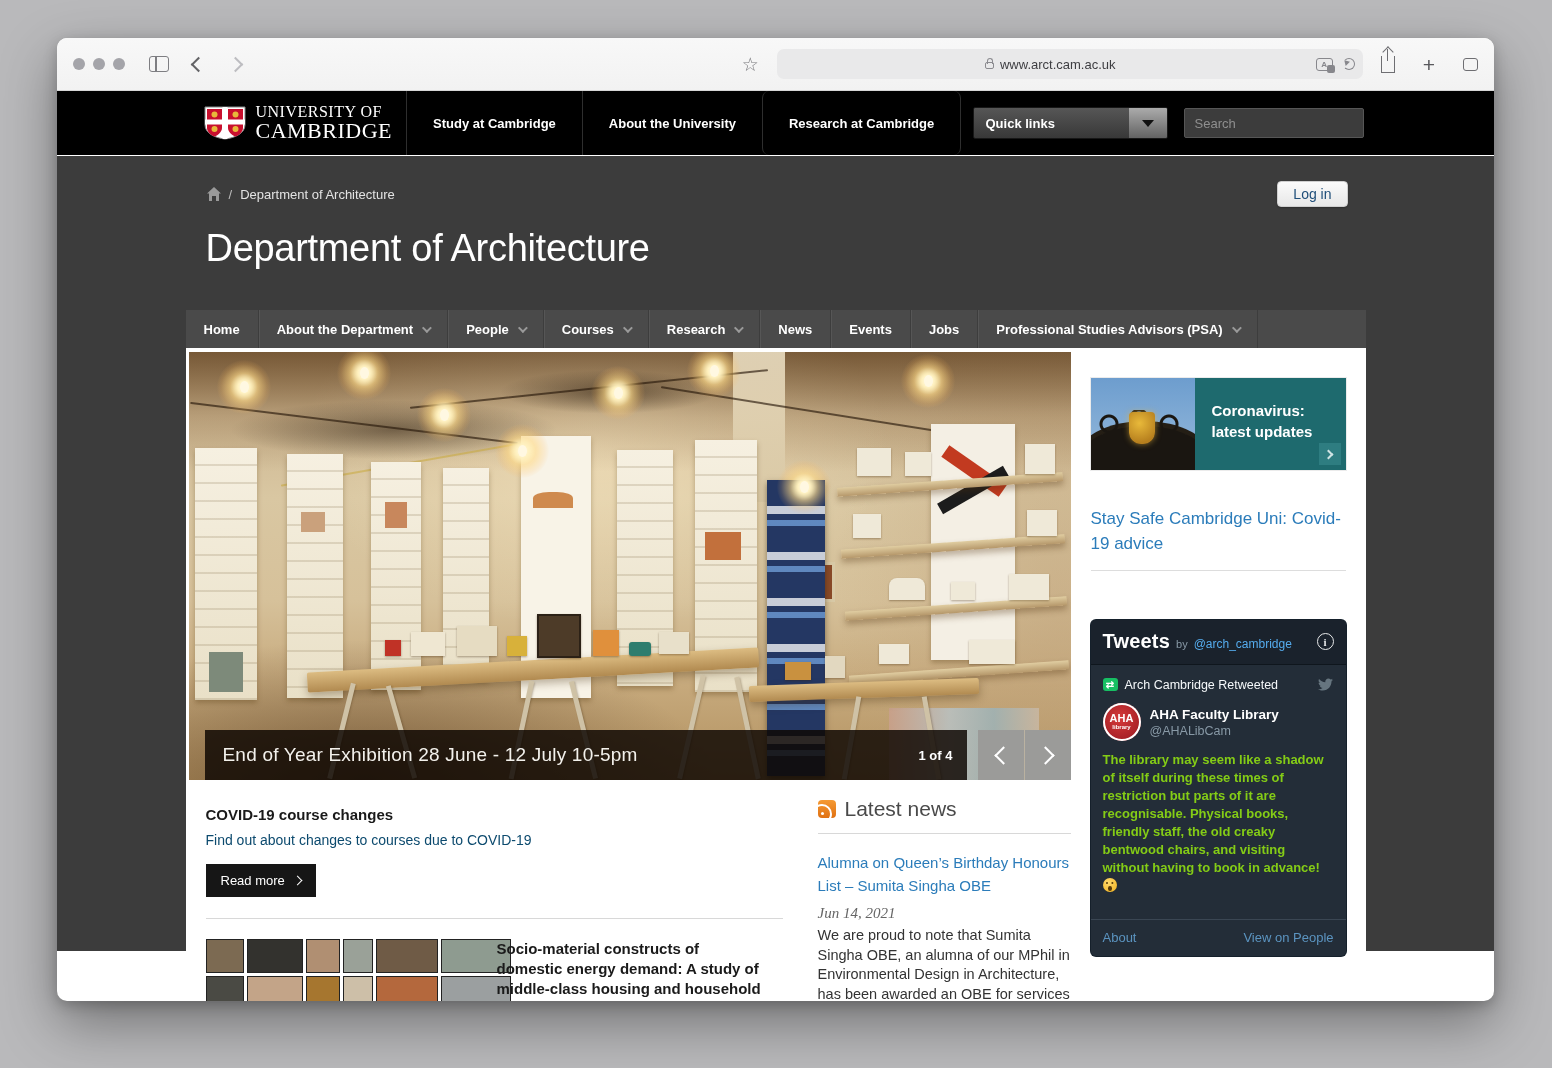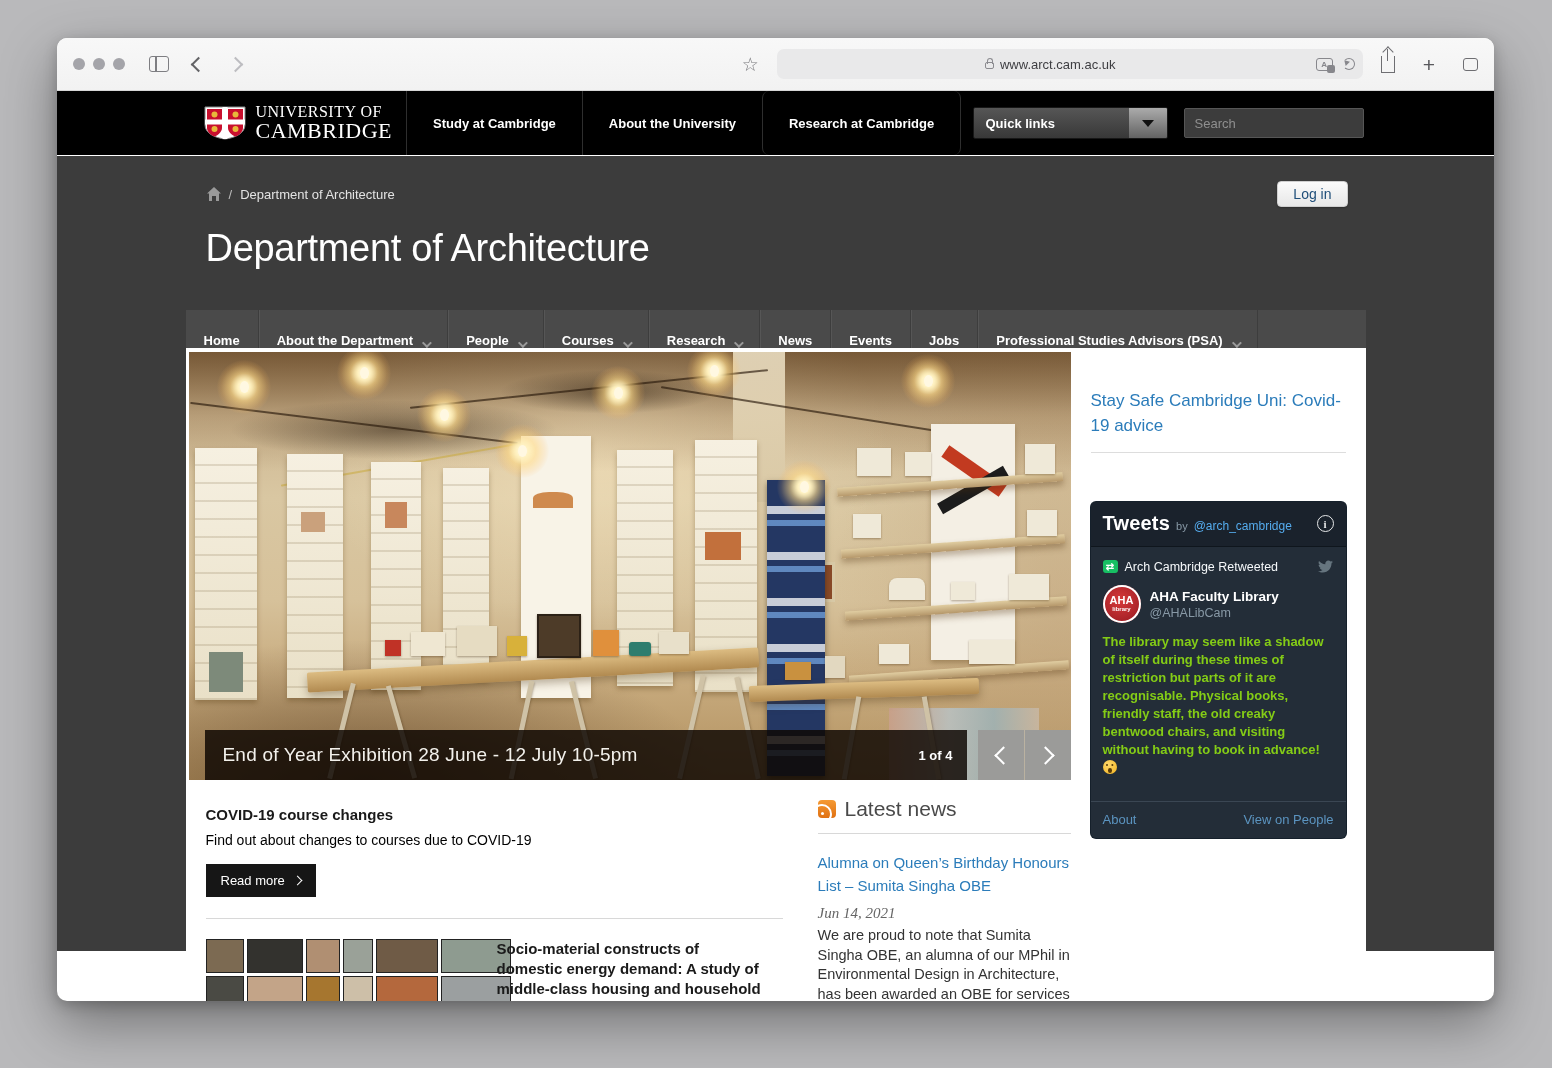--- a/index.html
+++ b/index.html
@@ -65,21 +65,21 @@
   .crumb-row { display:flex; align-items:center; margin-top:24px; height:30px; padding:0 18px 0 20px; }
   .home-ic { width:16px; height:16px; fill:#9a9a9a; margin-right:7px; }
   .crumb-sep { color:#bdbdbd; font-size:13px; margin-right:8px; }
   .crumb-cur { color:#e3e3e3; font-size:13px; }
   .login-btn { margin-left:auto; background:linear-gradient(180deg,#fbfbfb,#e7e7e7); border:1px solid #cfcfcf; border-radius:4px; color:#1f4e79; font-size:14px; padding:4px 15px; cursor:pointer; box-shadow:0 1px 2px rgba(0,0,0,.25); font-family:"Liberation Sans",sans-serif; }
 
   .page-title { color:#fff; font-size:38px; font-weight:300; letter-spacing:-.3px; margin:16px 0 0 20px; line-height:46px; }
 
   
   .site-nav { display:flex; margin-top:39px; height:38px; background:#4a4a4a; }
-  .site-nav .item { display:flex; align-items:flex-end; gap:9px; padding:0 18px; color:#fff; font-size:13px; font-weight:600; text-decoration:none; border-right:1px solid #3d3d3d; box-shadow:inset 1px 0 0 #565656; white-space:nowrap; }
+  .site-nav .item { display:flex; align-items:center; gap:9px; padding:0 18px; color:#fff; font-size:13px; font-weight:600; text-decoration:none; border-right:1px solid #3d3d3d; box-shadow:inset 1px 0 0 #565656; white-space:nowrap; }
   .site-nav .item:first-child { box-shadow:none; }
   .chev { width:7px; height:7px; border-right:2px solid #9a9a9a; border-bottom:2px solid #9a9a9a; transform:rotate(45deg) translateY(-2px); }
 
   
   .main { background:#fff; padding:4px 0 0 3px; display:flex; align-items:flex-start; }
   .left-col { width:882px; }
   .sidebar { width:255px; margin-left:20px; }
 
   
   .carousel { position:relative; width:882px; height:428px; overflow:hidden; background:#cdb globalThis; }
@@ -119,21 +119,21 @@
   .car-btn.next { right:0; }
   .car-chev { width:13px; height:13px; border-left:2px solid #fff; border-bottom:2px solid #fff; transform:rotate(45deg); margin-left:5px; }
   .car-btn.next .car-chev { transform:rotate(-135deg); margin-left:-5px; }
 
   
   .below { display:flex; padding-left:17px; }
   .article-col { width:577px; }
   .news-col { width:253px; margin-left:35px; }
 
   .promo-h { margin-top:26px; font-size:15px; font-weight:bold; color:#1a1a1a; }
-  .promo-b { margin-top:9px; font-size:14px; color:#000000; }
+  .promo-b { margin-top:9px; font-size:14px; color:#0c4a6e; }
   .readmore { margin-top:16px; background:#161616; color:#fff; border:none; font-size:13px; padding:9px 15px; display:inline-flex; align-items:center; gap:9px; cursor:pointer; font-family:"Liberation Sans",sans-serif; }
   .rm-chev { width:7px; height:7px; border-right:1.8px solid #fff; border-bottom:1.8px solid #fff; transform:rotate(-45deg); }
   .divider { border:none; border-top:1px solid #d8d8d8; margin:21px 0 0; }
   .article-row { display:flex; margin-top:20px; }
   .collage { width:255px; height:72px; display:grid; grid-template-columns:38px 56px 34px 30px 62px 70px; grid-template-rows:34px 38px; gap:3px; background:#fff; }
   .collage div { border:1px solid #222; }
   .article-title { width:268px; margin-left:36px; font-size:15px; font-weight:bold; color:#1a1a1a; line-height:20px; }
 
   .news-head { margin-top:17px; display:flex; align-items:center; gap:9px; }
   .rss { width:18px; height:18px; border-radius:4px; background:linear-gradient(180deg,#f59a33,#e07113); position:relative; overflow:hidden; }
@@ -435,20 +435,33 @@
             </div>
             <hr class="news-hr">
             <a href="#" class="news-link">Alumna on Queen’s Birthday Honours List – Sumita Singha OBE</a>
             <div class="news-date">Jun 14, 2021</div>
             <div class="news-excerpt">We are proud to note that Sumita Singha OBE, an alumna of our MPhil in Environmental Design in Architecture, has been awarded an OBE for services</div>
           </div>
         </div>
       </div>
 
       <div class="sidebar">
+        <div class="banner">
+          <div class="banner-img">
+            <div class="gate"></div>
+            <div class="gate-crest"></div>
+          </div>
+          <div class="banner-txt">
+            <div>Coronavirus:</div>
+            <div>latest updates</div>
+            <div class="banner-chev">
+                <span></span>
+              </div>
+          </div>
+        </div>
 
         <a href="#" class="covid-link">Stay Safe Cambridge Uni: Covid-19 advice</a>
         <hr class="side-hr">
 
         <div class="tweets">
           <div class="tw-head">
             <span class="tw-title">Tweets</span>
             <span class="tw-by">by</span>
             <a href="#" class="tw-handle">@arch_cambridge</a>
             <span class="tw-info">i</span>

